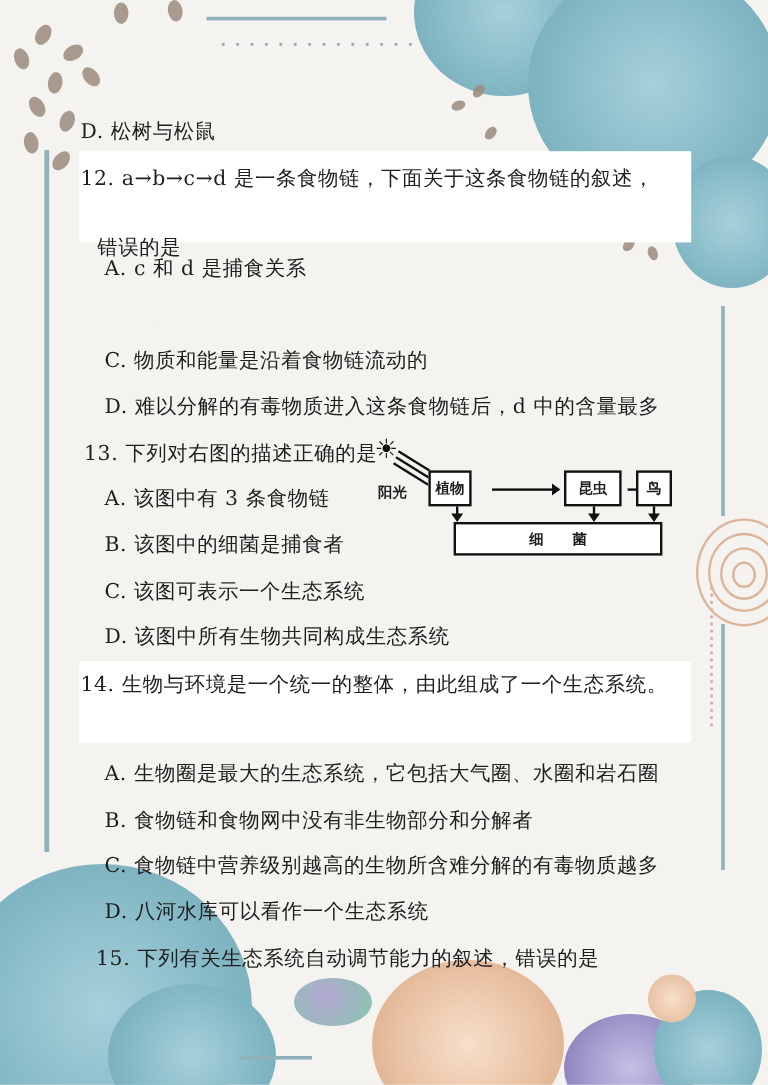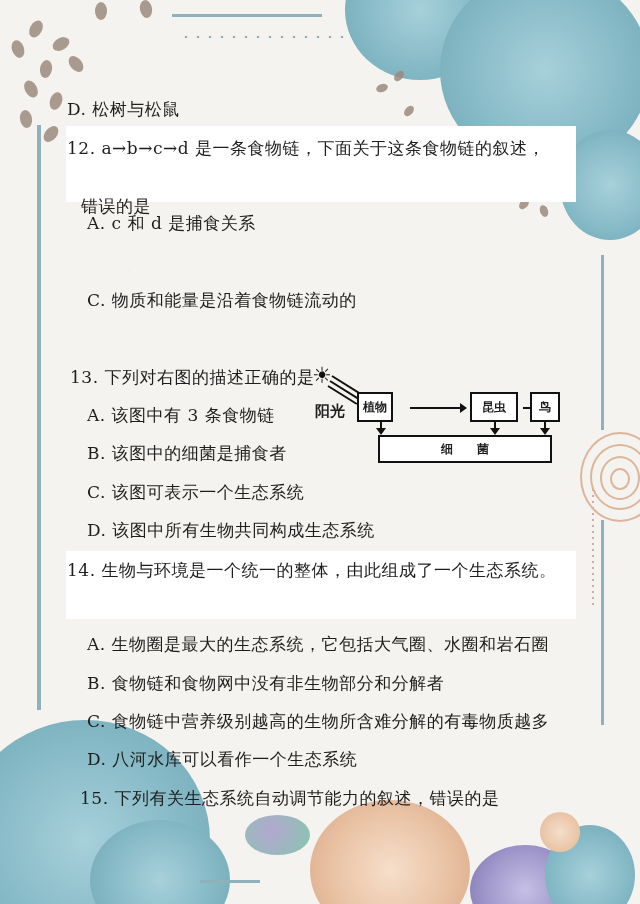--- a/index.html
+++ b/index.html
@@ -24,21 +24,21 @@
   .diagram { position:absolute; left:310px; top:365px; width:250px; height:105px; }
   .box { position:absolute; border:2px solid #111; background:#fff; font-family:"DejaVu Sans","Liberation Sans",sans-serif;
          font-size:12px; font-weight:bold; display:flex; align-items:center; justify-content:center; }
   .arrow-h { position:absolute; height:2px; background:#111; }
   .arrow-h::after { content:""; position:absolute; right:-2px; top:-4px; border-left:7px solid #111;
                     border-top:5px solid transparent; border-bottom:5px solid transparent; }
   .arrow-v { position:absolute; width:2px; background:#111; }
   .arrow-v::after { content:""; position:absolute; bottom:-2px; left:-4px; border-top:7px solid #111;
                     border-left:5px solid transparent; border-right:5px solid transparent; }
   .sun { position:absolute; left:2px; top:0px; width:22px; height:22px; font-size:22px; line-height:22px; color:#111; }
-  .sun-label { position:absolute; left:5px; top:37px; font-family:"DejaVu Sans","Liberation Sans",sans-serif; font-size:15px; font-weight:bold; }
+  .sun-label { position:absolute; left:5px; top:37px; font-family:"DejaVu Sans","Liberation Sans",sans-serif; font-size:12px; font-weight:bold; }
   .rays { position:absolute; left:22px; top:10px; width:36px; height:2px; background:#111; transform:rotate(32deg); transform-origin:left center; }
   .rays2 { position:absolute; left:20px; top:15px; width:36px; height:2px; background:#111; transform:rotate(32deg); transform-origin:left center; }
   .rays3 { position:absolute; left:18px; top:20px; width:34px; height:2px; background:#111; transform:rotate(32deg); transform-origin:left center; }
   .ring { position:absolute; border-radius:50%; border:2px solid #dcb59b; }
 </style>
 </head>
 <body>
 
 <div class="page">
 
@@ -94,20 +94,21 @@
 
   <div class="white-band" style="left:66px;top:126px;width:510px;height:76px;"></div>
   <div class="white-band" style="left:66px;top:551px;width:510px;height:68px;"></div>
 
   <div class="line" style="left:67px;top:98px;">D. 松树与松鼠</div>
 
   <div class="line" style="left:67px;top:137px;">12. a→b→c→d 是一条食物链，下面关于这条食物链的叙述，</div>
   <div class="line" style="left:81px;top:175px;margin-top:20px;">错误的是</div>
   <div class="line" style="left:87px;top:212px;">A. c 和 d 是捕食关系</div>
   <div class="line" style="left:87px;top:289px;">C. 物质和能量是沿着食物链流动的</div>
+  <div class="line" style="left:87px;top:327px;">D. 难以分解的有毒物质进入这条食物链后，d 中的含量最多</div>
 
   <div class="line" style="left:70px;top:366px;">13.  下列对右图的描述正确的是</div>
   <div class="line" style="left:87px;top:404px;">A. 该图中有 3 条食物链</div>
   <div class="line" style="left:87px;top:442px;">B. 该图中的细菌是捕食者</div>
   <div class="line" style="left:87px;top:481px;">C. 该图可表示一个生态系统</div>
   <div class="line" style="left:87px;top:519px;">D. 该图中所有生物共同构成生态系统</div>
 
   <div class="diagram">
     <div class="sun">☀</div>
     <div class="rays"></div>

